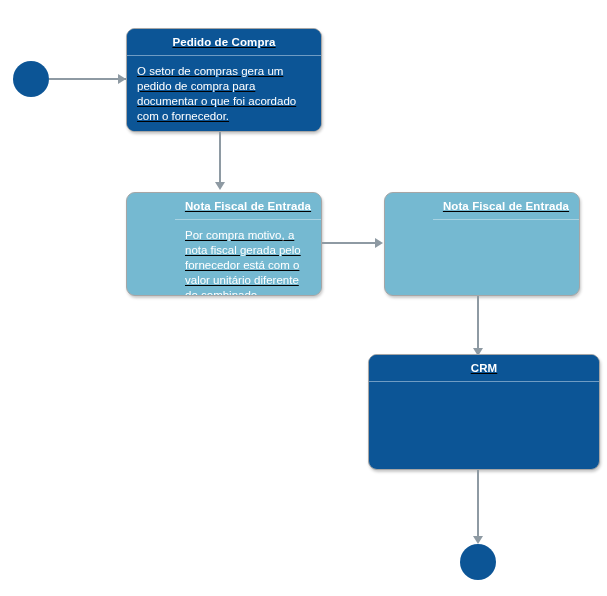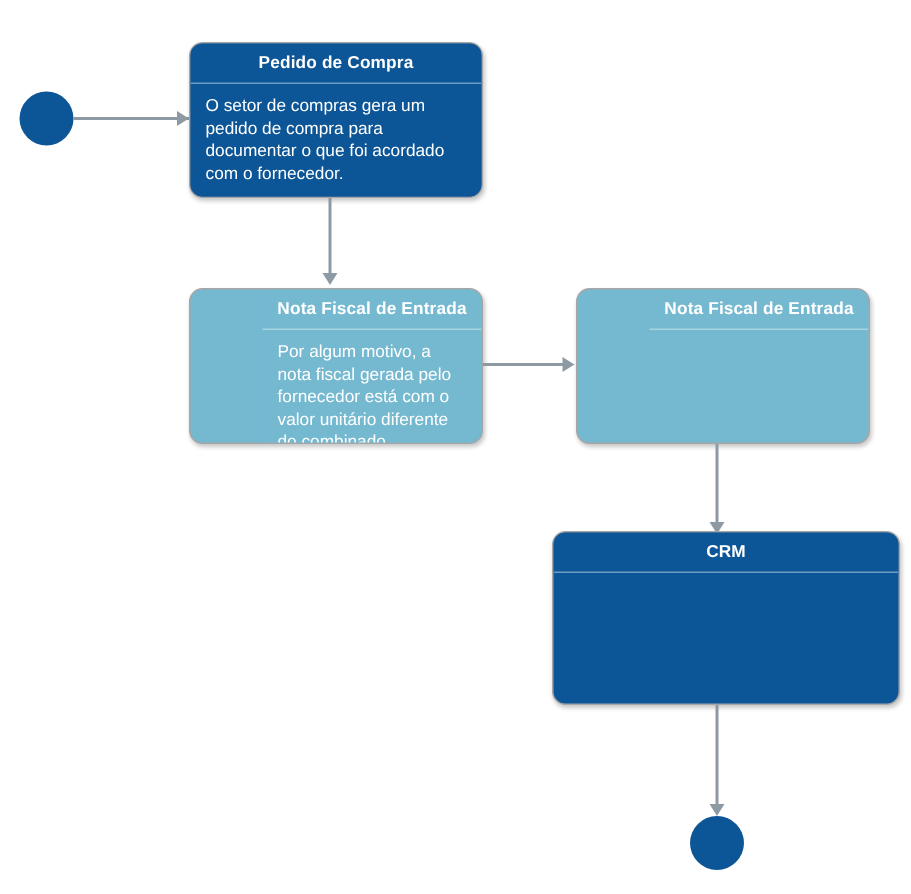--- a/index.html
+++ b/index.html
@@ -19,20 +19,21 @@
   }
 
   
   .node {
     position: absolute;
     box-sizing: border-box;
     border: 1px solid #a6a6a6;
     border-radius: 9px;
     box-shadow: 1px 2px 3px rgba(0,0,0,0.22);
     overflow: hidden;
+    text-decoration: underline;
   }
   .node .title {
     box-sizing: border-box;
     width: 100%;
     text-align: center;
     font-weight: bold;
     font-size: 11.5px;
     letter-spacing: 0.1px;
     color: #ffffff;
     padding: 6px 4px 6px 4px;
@@ -102,21 +103,21 @@
   <div class="node dark" style="left:126px; top:28px; width:196px; height:104px;">
     <div class="title">Pedido de Compra</div>
     <div class="body">O setor de compras gera um pedido de compra para documentar o que foi acordado com o fornecedor.</div>
   </div>
 
   <div class="conn v" style="left:219px; top:132px; width:2px; height:52px;"></div>
   <div class="arrow down" style="left:215px; top:182px;"></div>
 
   <div class="node light" style="left:126px; top:192px; width:196px; height:104px;">
     <div class="title">Nota Fiscal de Entrada</div>
-    <div class="body">Por algum motivo, a nota fiscal gerada pelo fornecedor está com o valor unitário diferente do combinado.</div>
+    <div class="body">Por compra motivo, a nota fiscal gerada pelo fornecedor está com o valor unitário diferente do combinado.</div>
   </div>
 
   <div class="conn h" style="left:322px; top:242px; width:56px;"></div>
   <div class="arrow right" style="left:375px; top:238px;"></div>
 
   <div class="node light" style="left:384px; top:192px; width:196px; height:104px;">
     <div class="title">Nota Fiscal de Entrada</div>
   </div>
 
   <div class="conn v" style="left:477px; top:296px; width:2px; height:58px;"></div>

